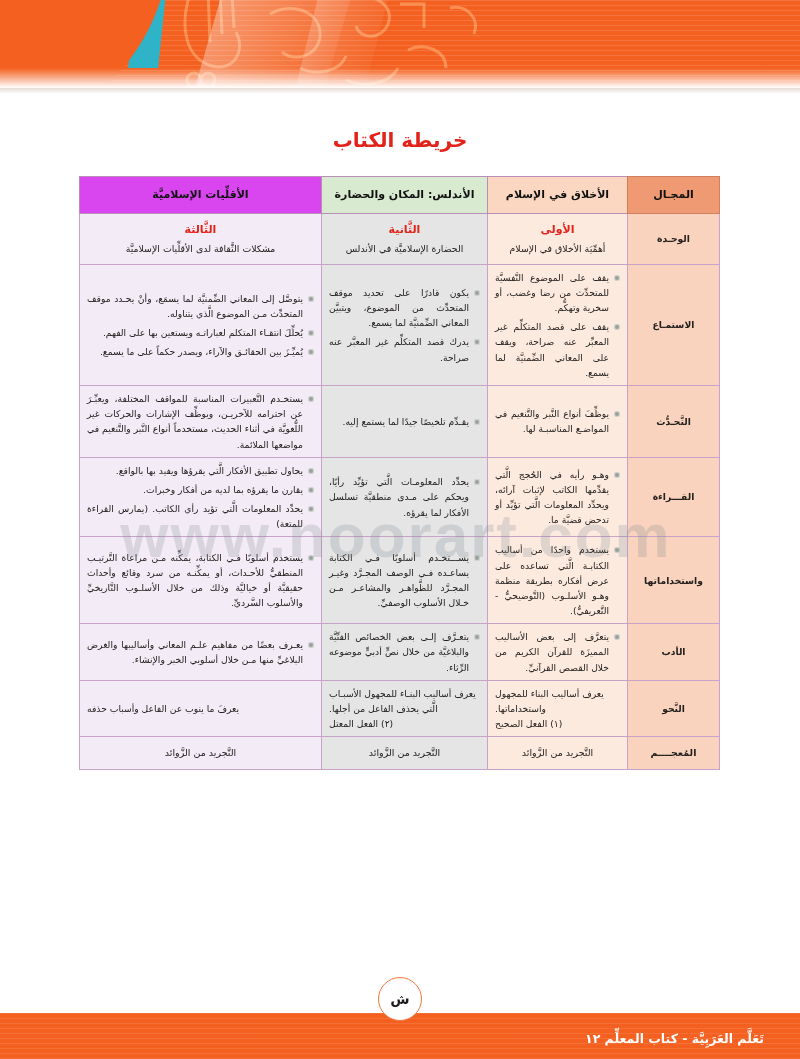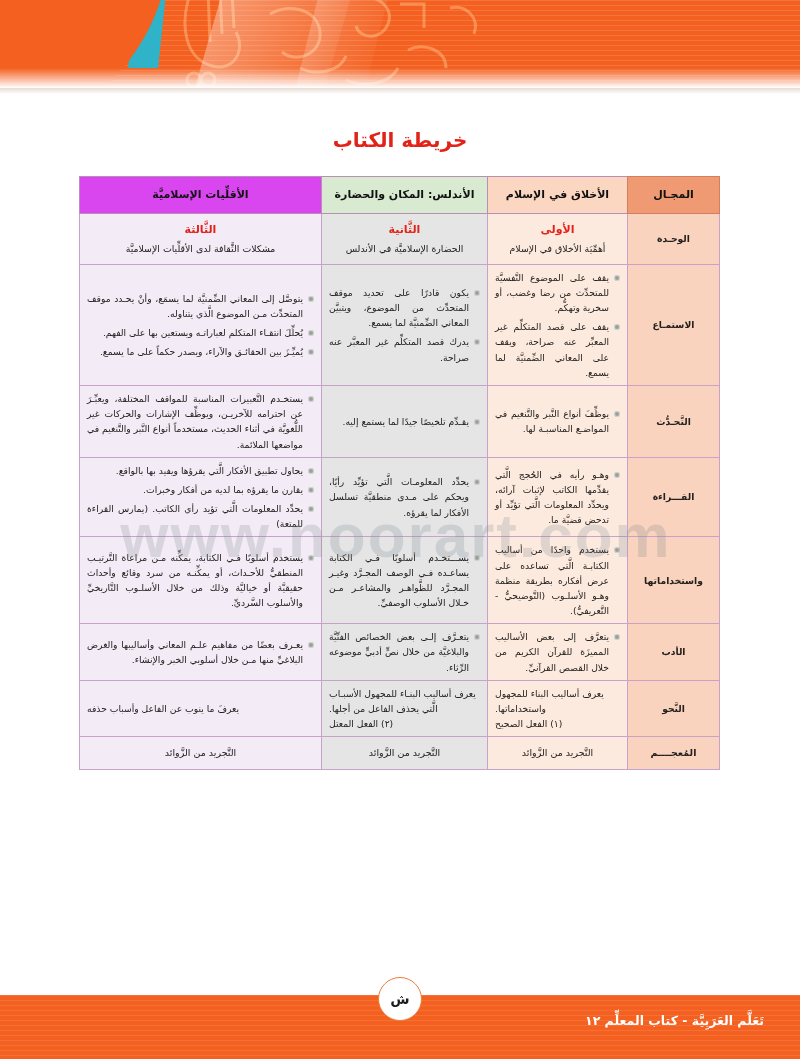--- a/index.html
+++ b/index.html
@@ -217,21 +217,21 @@
     pointer-events: none;
     white-space: nowrap;
   }
 
   
   .footer-bar {
     position: absolute;
     left: 0;
     bottom: 0;
     width: 800px;
-    height: 64px;
+    height: 46px;
     background: #f4601f;
   }
   .footer-bar-stripes {
     position: absolute;
     inset: 0;
     background-image: repeating-linear-gradient(
       to bottom,
       rgba(255,255,255,0.10) 0px,
       rgba(255,255,255,0.10) 1px,
       rgba(255,255,255,0) 1px,

